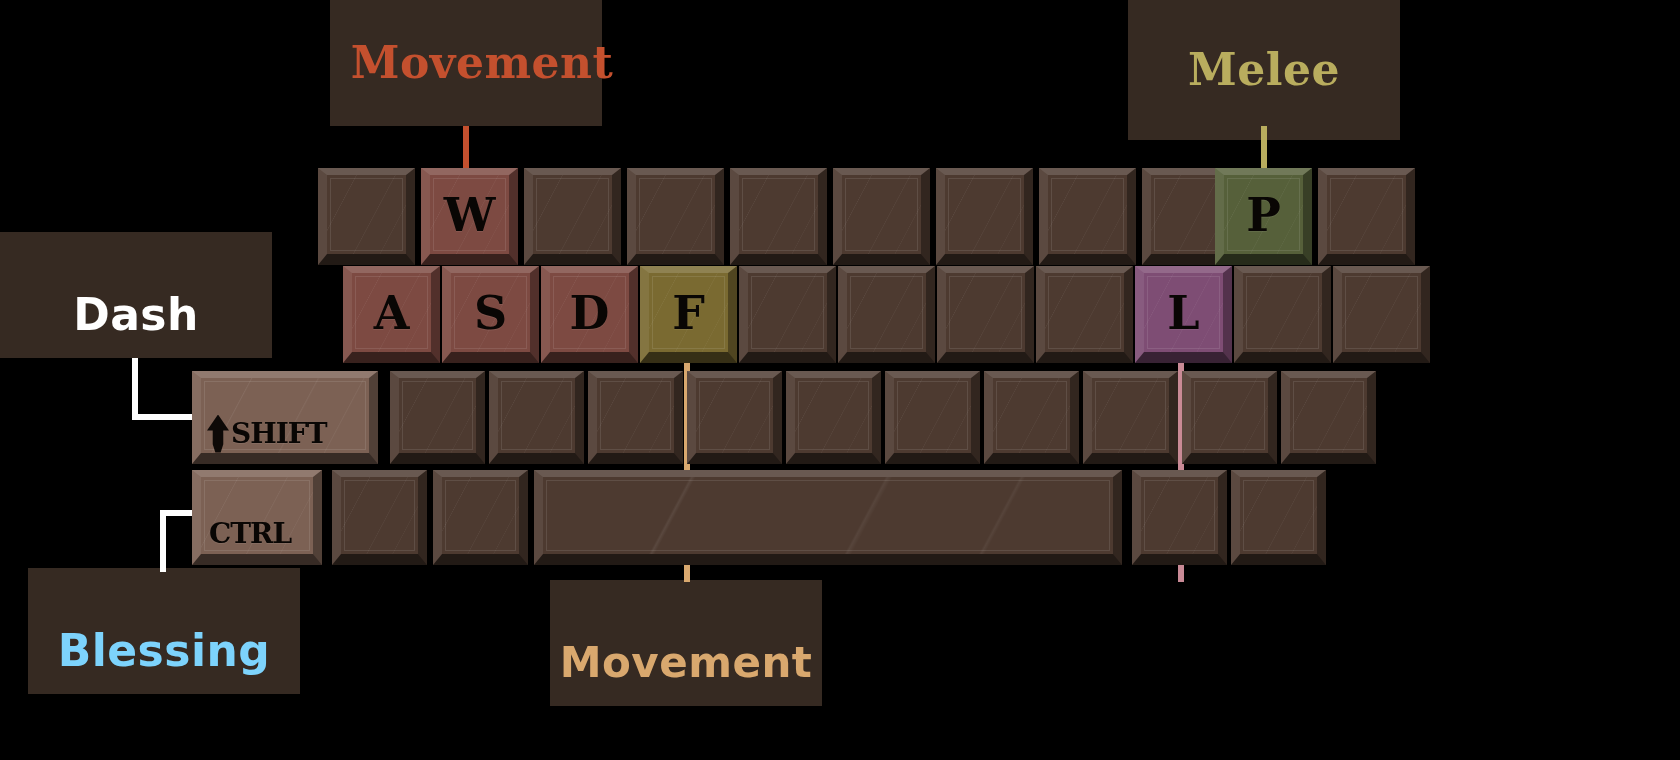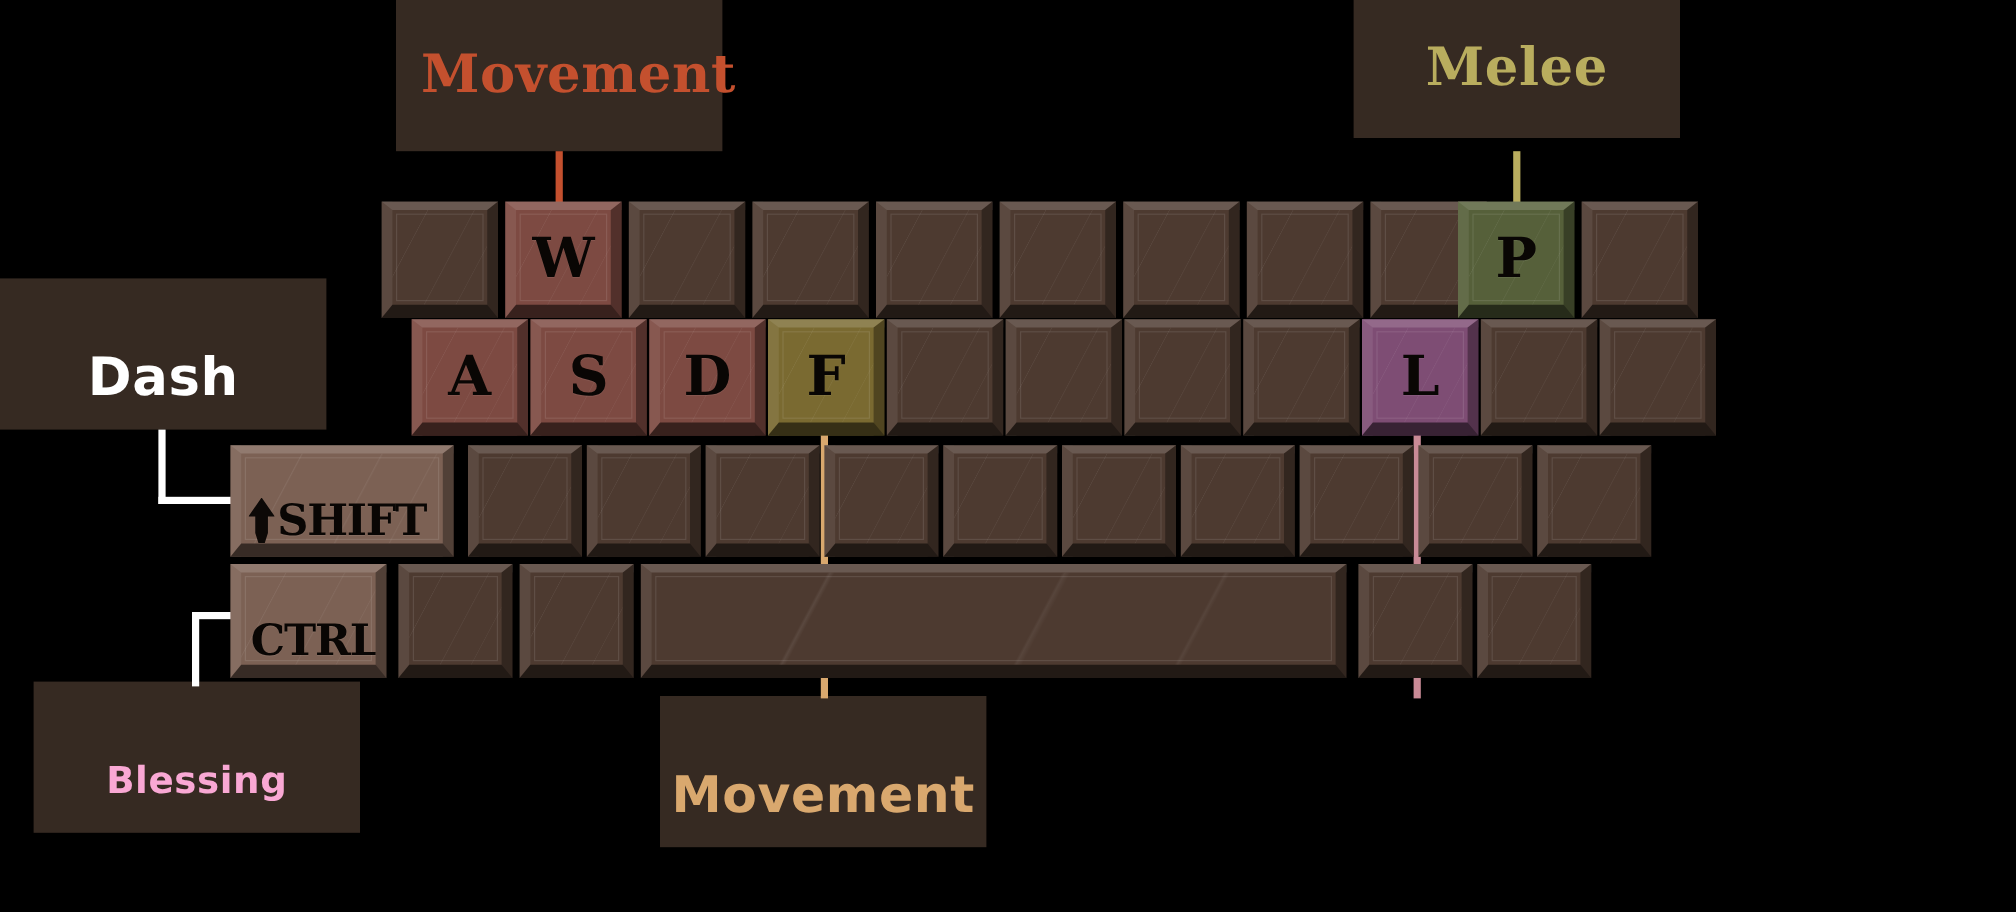--- a/index.html
+++ b/index.html
@@ -76,48 +76,48 @@
   .key .cap {
     position: relative;
     z-index: 2;
     color: #090604;
     font-family: "DejaVu Serif", serif;
     font-weight: bold;
     font-size: 46px;
     line-height: 1;
     text-shadow: 0 1px 0 rgba(255,255,255,0.07);
   }
-  .key.mod .cap { font-size: 36px; letter-spacing: -1px; display:flex; align-items:center;margin-top:36px; }
+  .key.mod .cap { font-size: 28px; letter-spacing: -1px; display:flex; align-items:center;margin-top:36px; }
   .key .arrow-up {
     display: inline-block;
     width: 22px; height: 38px;
     margin-right: 2px;
     background: #0d0907;
     clip-path: polygon(50% 0%, 100% 42%, 74% 42%, 74% 78%, 62% 100%, 38% 100%, 26% 78%, 26% 42%, 0% 42%);
   }
 </style>
 </head>
 <body>
 
 <div id="stage">
 
   <div class="panel" style="left:330px; top:0px; width:272px; height:126px;padding-left:32px;">
     <span class="panel-text" style="font-size:44px; color:#c4502e;">Movement</span>
   </div>
 
-  <div class="panel" style="left:1128px; top:0px; width:272px; height:115px;">
+  <div class="panel" style="left:1128px; top:0px; width:272px; height:140px;">
     <span class="panel-text" style="font-size:44px; color:#b9ad5e;">Melee</span>
   </div>
 
   <div class="panel" style="left:0px; top:232px; width:272px; height:126px;">
     <span class="panel-text sans" style="font-size:44px; color:#ffffff;">Dash</span>
   </div>
 
   <div class="panel" style="left:28px; top:568px; width:272px; height:126px;">
-    <span class="panel-text sans" style="font-size:31px; color:#f9a8d4;">Blessing</span>
+    <span class="panel-text sans" style="font-size:44px; color:#7dd3fc;">Blessing</span>
   </div>
 
   <div class="panel" style="left:550px; top:580px; width:272px; height:126px;">
     <span class="panel-text sans" style="font-size:42px; color:#d9a86e;">Movement</span>
   </div>
 
 
   <div class="conn conn-v" style="left:463px; top:126px; height:45px; background:#c4502e;"></div>
 
   <div class="conn conn-v" style="left:1261px; top:126px; height:45px; background:#b9ad5e;"></div>

